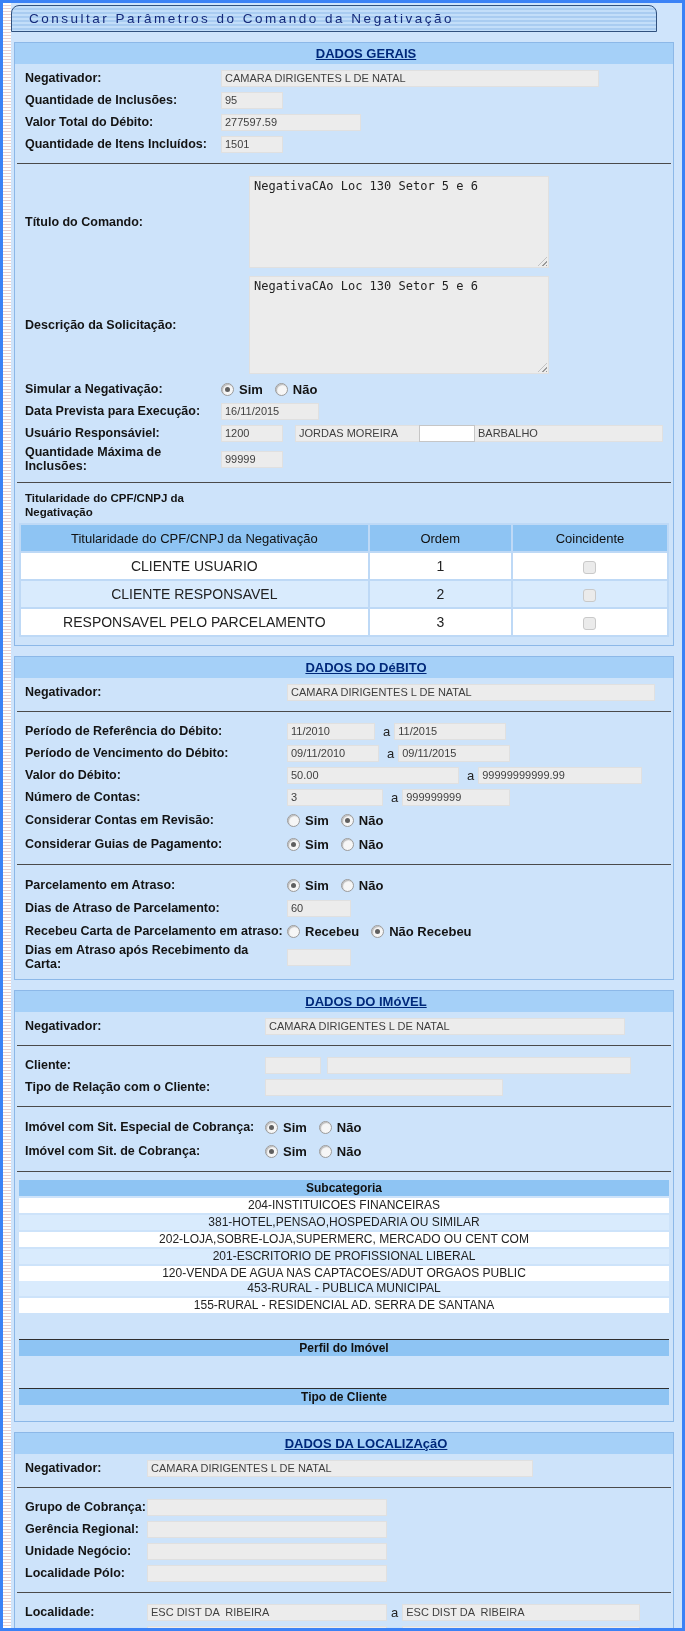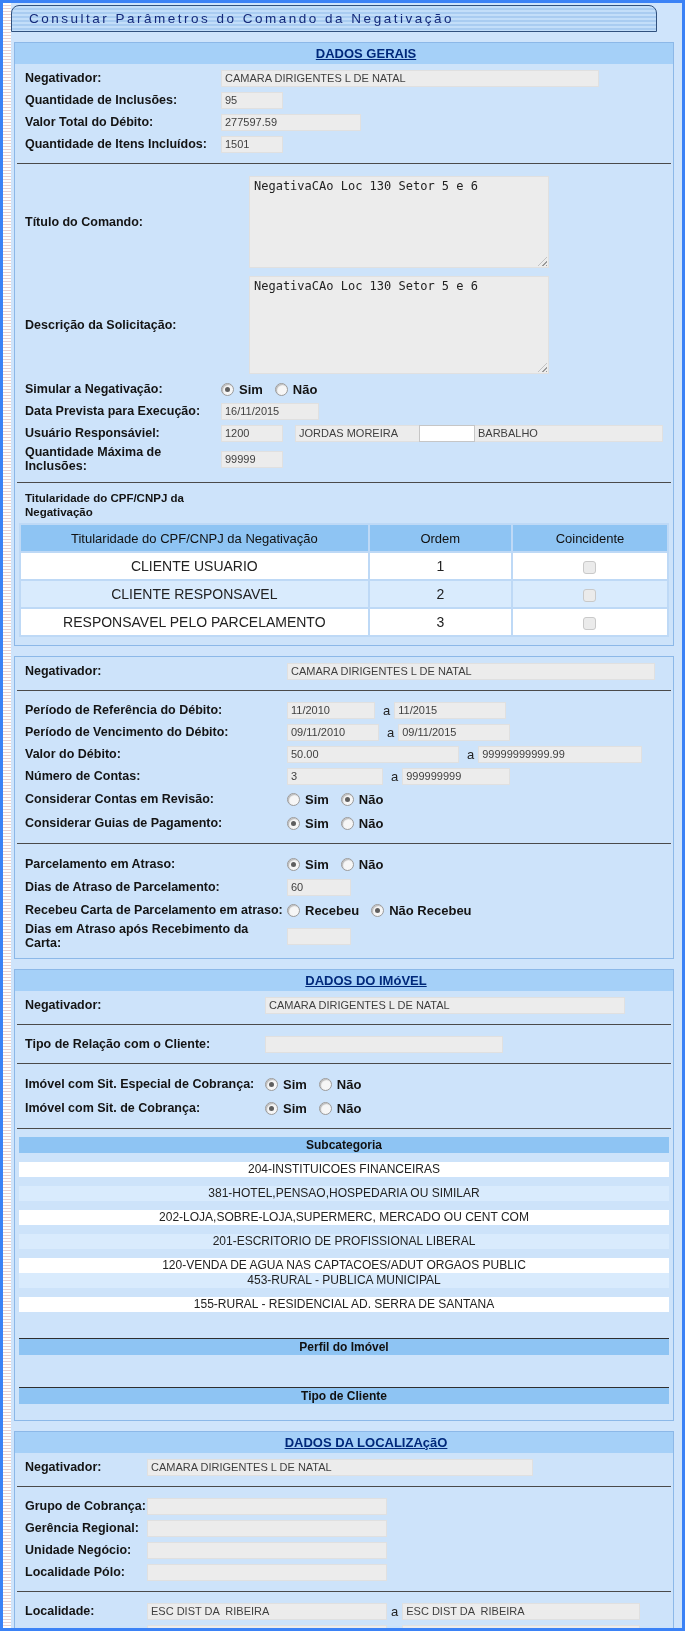--- a/index.html
+++ b/index.html
@@ -61,21 +61,21 @@
   .tit-table td{background:#fff;font-size:14px;color:#222;text-align:center;height:24px;}
   .tit-table tr.alt td{background:#d9ebfd;}
   .cbox{display:inline-block;width:13px;height:13px;box-sizing:border-box;
      border:1px solid #c9c9c9;border-radius:3px;background:#ebebeb;vertical-align:middle;}
 
   
   .subtable{margin:0 4px;}
   .band{height:16px;line-height:16px;background:#8ec4f3;text-align:center;
      font-size:12px;font-weight:bold;color:#111;border-top:1px solid #2e2e2e;}
   .srow{height:15px;line-height:15px;background:#fff;text-align:center;
-     font-size:12px;color:#222;margin-top:9px;overflow:hidden;}
+     font-size:12px;color:#222;margin-top:2px;overflow:hidden;}
   .srow.alt{background:#d9ebfd;}
 </style>
 </head>
 <body>
 
 <div class="frame">
   <div class="edge-stripes"></div>
   <div class="content">
 
     <div class="titlebar">Consultar Parâmetros do Comando da Negativação</div>
@@ -170,20 +170,21 @@
           <tr>
             <td>RESPONSAVEL PELO PARCELAMENTO</td>
             <td>3</td>
             <td><span class="cbox"></span></td>
           </tr>
         </tbody>
       </table>
     </div>
 
     <div class="section s2">
+      <div class="sec-h">DADOS DO DéBITO</div>
 
       <div class="row" style="margin-top:3px">
         <div class="lbl">Negativador:</div>
         <div class="inp" style="width:368px">CAMARA DIRIGENTES L DE NATAL</div>
       </div>
 
       <div class="sep"></div>
 
       <div class="row">
         <div class="lbl">Período de Referência do Débito:</div>
@@ -278,20 +279,26 @@
     <div class="section s3">
       <div class="sec-h">DADOS DO IMóVEL</div>
 
       <div class="row" style="margin-top:3px">
         <div class="lbl">Negativador:</div>
         <div class="inp" style="width:360px">CAMARA DIRIGENTES L DE NATAL</div>
       </div>
 
       <div class="sep"></div>
 
+      <div class="row">
+        <div class="lbl">Cliente:</div>
+        <div class="inp" style="width:56px"></div>
+        <div style="width:6px"></div>
+        <div class="inp" style="width:304px"></div>
+      </div>
       <div class="row">
         <div class="lbl">Tipo de Relação com o Cliente:</div>
         <div class="inp" style="width:238px"></div>
       </div>
 
       <div class="sep"></div>
 
       <div class="row" style="min-height:24px">
         <div class="lbl">Imóvel com Sit. Especial de Cobrança:</div>
         <div class="radios">

